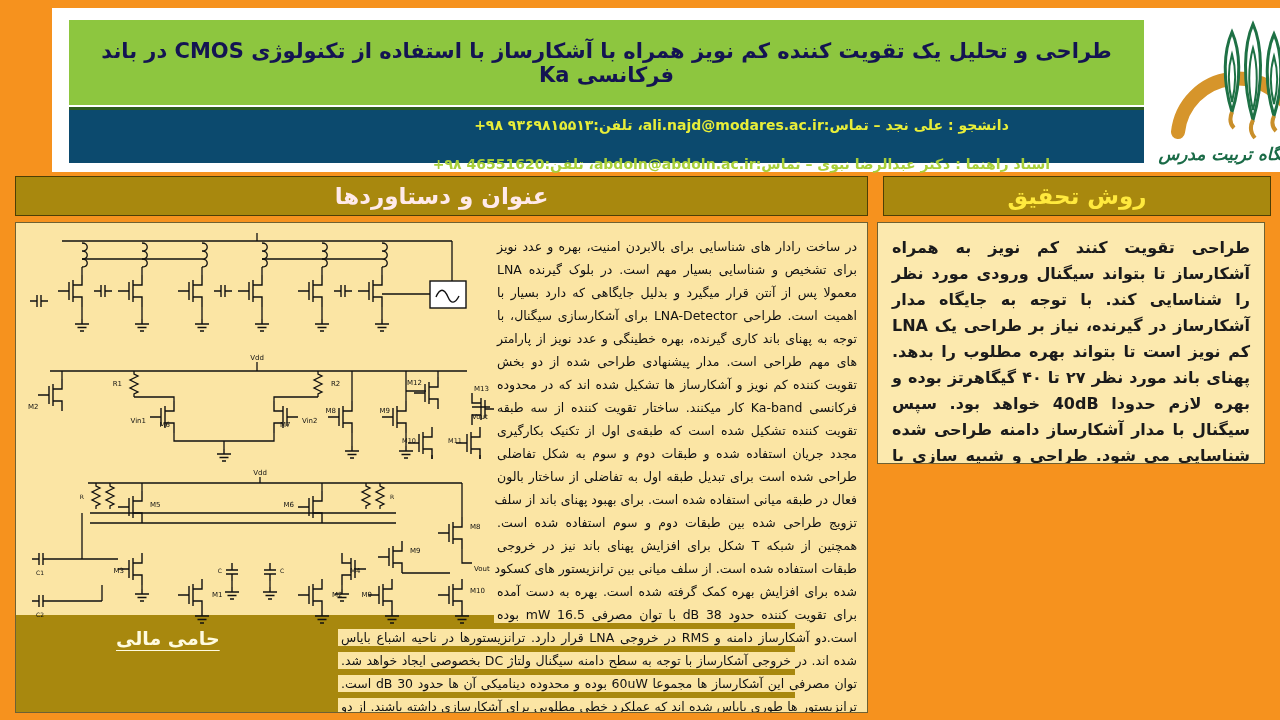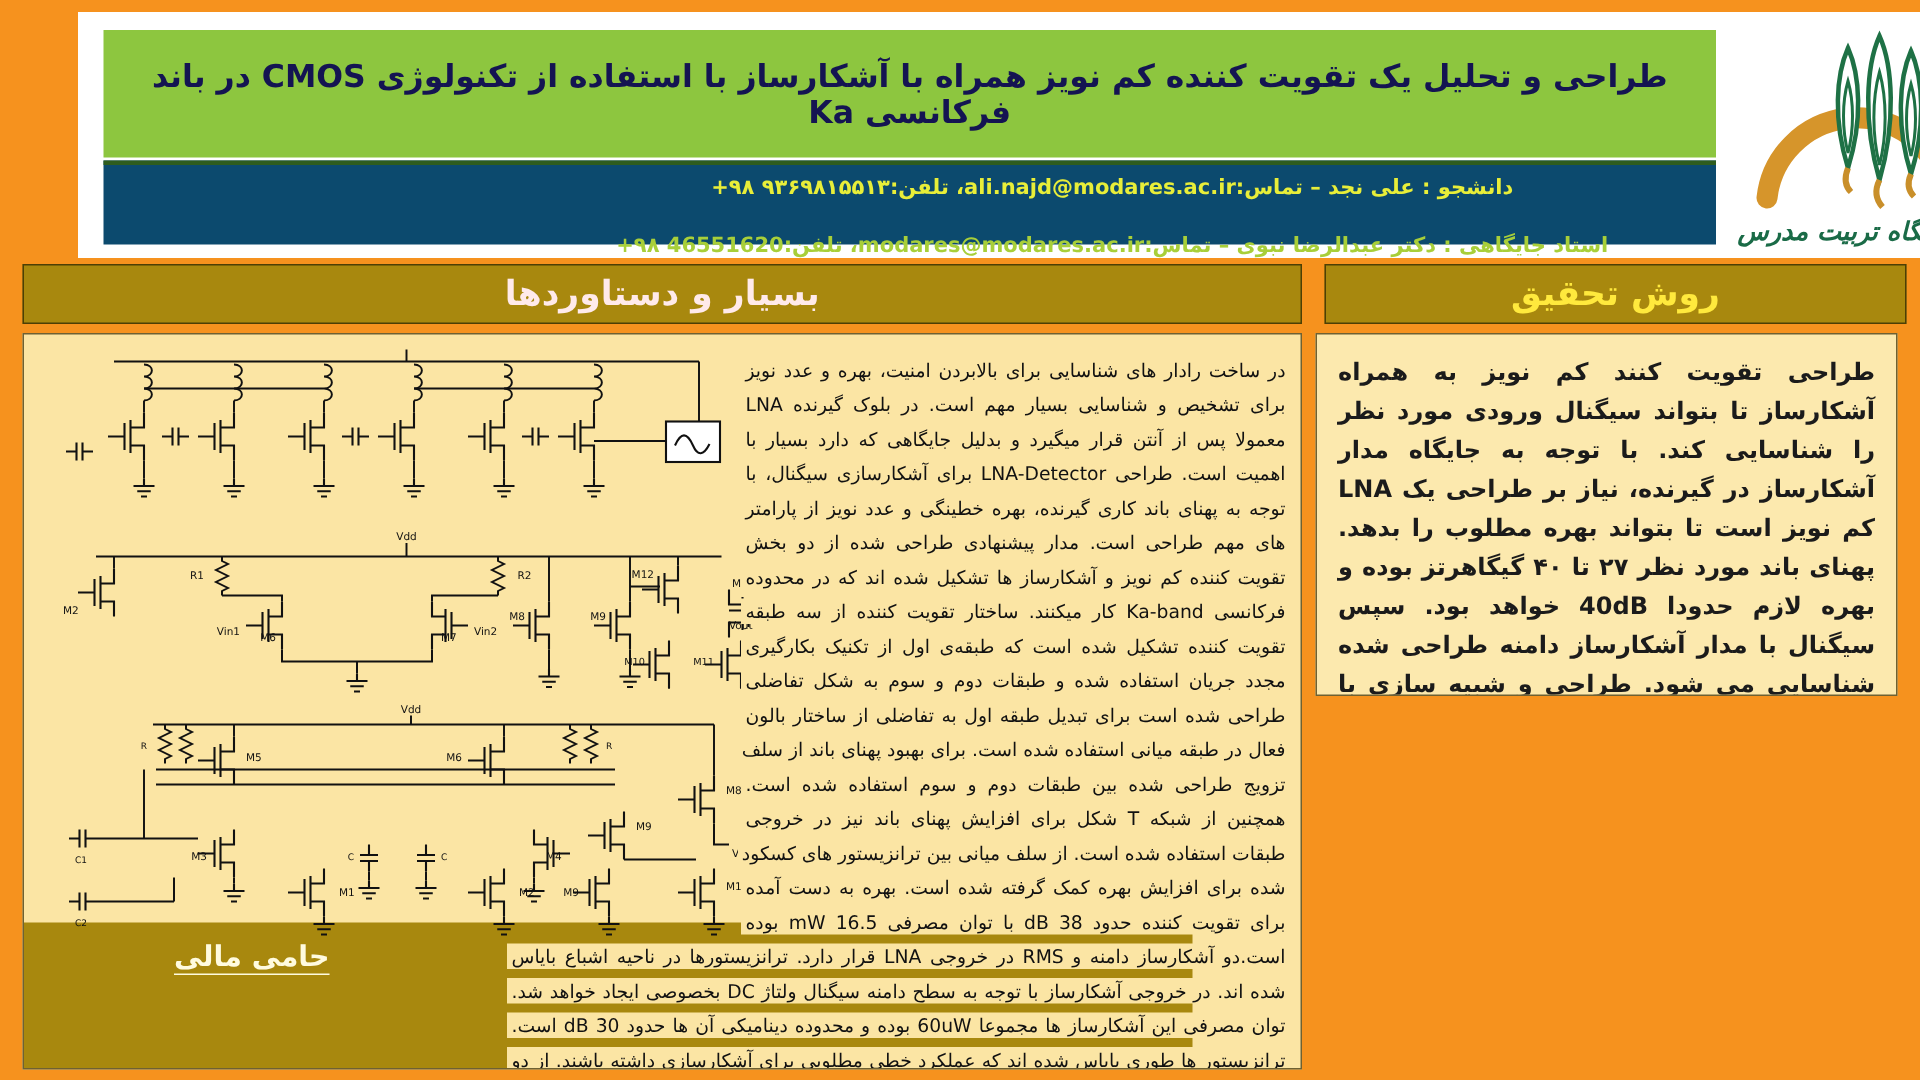--- a/index.html
+++ b/index.html
@@ -16,21 +16,21 @@
   .logo{position:absolute;left:1104px;top:2px;}
   .bar{position:absolute;height:40px;background:#A8880E;border:1px solid #4D3F05;box-sizing:border-box;display:flex;align-items:center;justify-content:center;font-weight:bold;font-size:23px;}
   .results-bar{left:15px;top:176px;width:853px;color:#FFEAEA;}
   .method-bar{left:883px;top:176px;width:388px;color:#FFE93D;}
   .panel{position:absolute;background:#FBE5A4;border:1px solid #6E6133;box-sizing:border-box;}
   .results-panel{left:15px;top:222px;width:853px;height:491px;overflow:hidden;}
   .method-panel{left:877px;top:222px;width:388px;height:242px;background:#FCE9AE;overflow:hidden;}
   .method-text{direction:rtl;text-align:justify;font-size:16px;font-weight:bold;color:#1B1B1B;line-height:26px;padding:12px 14px;margin:0;}
   .gold-rect{position:absolute;left:0;top:392px;width:779px;height:99px;background:#A8880E;}
   .sponsor-title{position:absolute;left:100px;top:404px;width:220px;font-size:19px;font-weight:bold;color:#FFFBDF;text-decoration:underline;text-underline-offset:5px;z-index:3;}
-  .circuits{position:absolute;left:20px;top:6px;width:472px;z-index:1;}
+  .circuits{position:absolute;left:6px;top:6px;width:472px;z-index:1;}
   .circuits svg{display:block;margin-bottom:4px;}
   .results-text{position:absolute;left:322px;top:12px;width:522px;margin:0;direction:rtl;text-align:justify;font-size:12.5px;color:#111;line-height:23px;z-index:2;}
   .spacer{float:left;width:156px;height:382px;}
   .hl{background:#FBE5A4;box-decoration-break:clone;-webkit-box-decoration-break:clone;padding:1px 3px;}
   svg text{font-family:"DejaVu Sans",sans-serif;fill:#111;}
   .logo-caption{font-weight:bold;font-style:italic;fill:#1A6B47;}
 </style>
 </head>
 <body>
 
@@ -38,41 +38,41 @@
 
   <div class="header">
     <div class="title-band">
       <div class="title">طراحی و تحلیل یک تقویت کننده کم نویز همراه با آشکارساز با استفاده از تکنولوژی CMOS در باند فرکانسی Ka</div>
     </div>
     <div class="info-band">
       <div class="info-line line1">
         <span>دانشجو : علی نجد – تماس:</span><span class="ltr">ali.najd@modares.ac.ir</span><span>، تلفن:</span><span class="ltr">+۹۸ ۹۳۶۹۸۱۵۵۱۳</span>
       </div>
       <div class="info-line line2">
-        <span>استاد جایگاهی : دکتر عبدالرضا نبوی – تماس:</span><span class="ltr">modares@modares.ac.ir</span><span>، تلفن:</span><span class="ltr">+۹۸ 46551620</span>
+        <span>استاد راهنما : دکتر عبدالرضا نبوی – تماس:</span><span class="ltr">abdoln@abdoln.ac.ir</span><span>، تلفن:</span><span class="ltr">+۹۸ 46551620</span>
       </div>
     </div>
 
     <svg class="logo" width="160" height="164" viewBox="0 0 160 164">
       <path d="M 22 122 A 60 60 0 0 1 138 108" fill="none" stroke="#D6952B" stroke-width="14" stroke-linecap="round"></path>
       <g fill="#FFFFFF" stroke="#1E7145" stroke-width="3">
         <path d="M76 22 C 84 40 86 70 76 102 C 66 70 68 40 76 22 Z"></path>
         <path d="M97 14 C 106 34 108 72 97 110 C 86 72 88 34 97 14 Z"></path>
         <path d="M118 24 C 126 42 128 74 118 106 C 108 74 110 42 118 24 Z"></path>
         <path d="M76 44 C 80 58 80 76 76 92 C 72 76 72 58 76 44 Z" stroke-width="2"></path>
         <path d="M97 38 C 102 56 102 80 97 100 C 92 80 92 56 97 38 Z" stroke-width="2"></path>
         <path d="M118 46 C 122 60 122 78 118 94 C 114 78 114 60 118 46 Z" stroke-width="2"></path>
         <path d="M76 102 q -4 10 2 16 M97 110 q -5 10 2 18 M118 106 q -4 9 2 15" fill="none" stroke="#C98F2A" stroke-width="4"></path>
       </g>
       <text class="logo-caption" x="80" y="150" font-size="17" text-anchor="middle" direction="rtl">دانشگاه تربیت مدرس</text>
     </svg>
   </div>
 
   <div class="bar results-bar">
-    <span>بسیار و دستاوردها</span>
+    <span>عنوان و دستاوردها</span>
   </div>
   <div class="bar method-bar">
     <span>روش تحقیق</span>
   </div>
 
   <div class="panel results-panel">
     <div class="gold-rect"></div>
     <div class="sponsor-title">حامی مالی</div>
 
     <div class="circuits">

